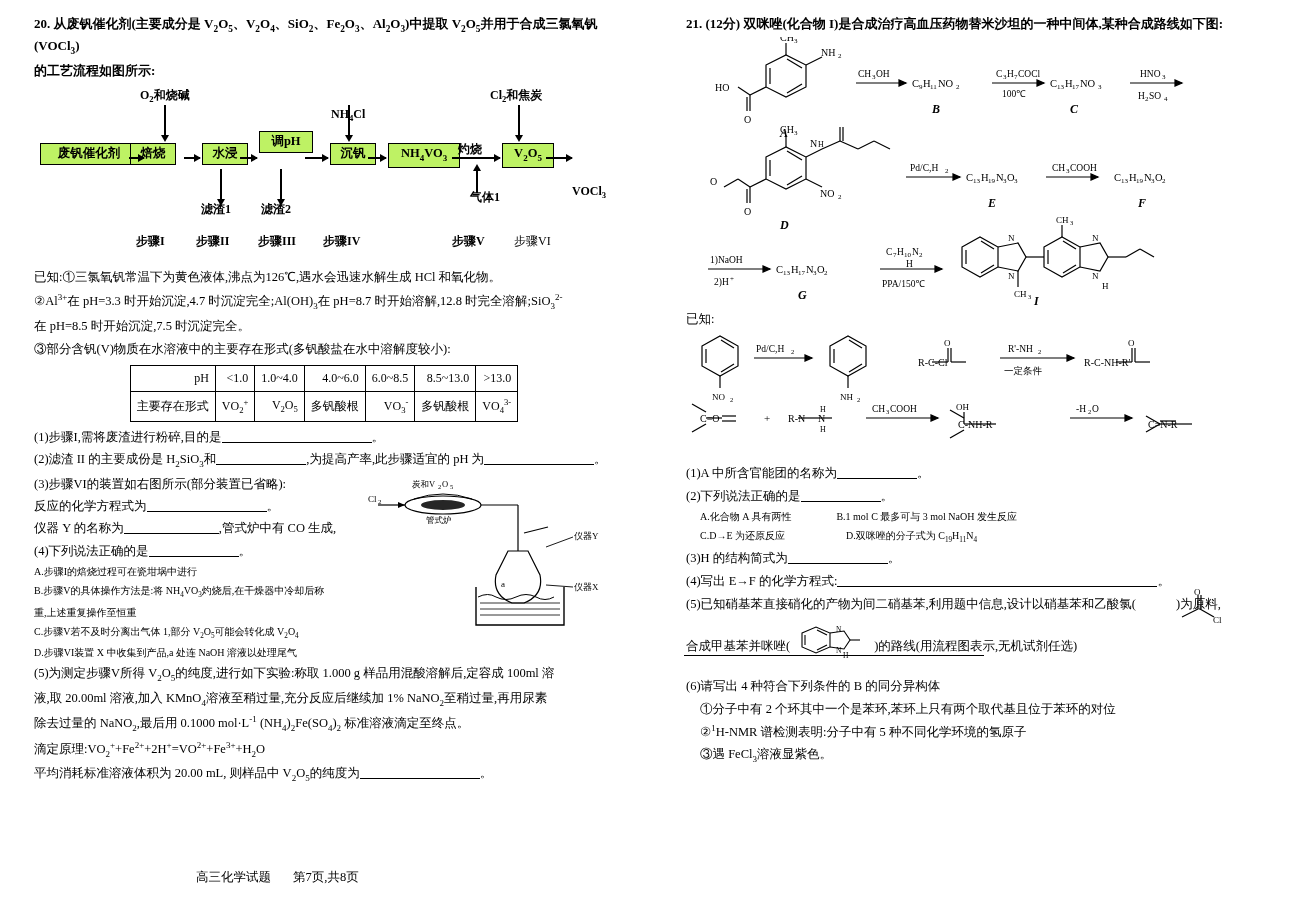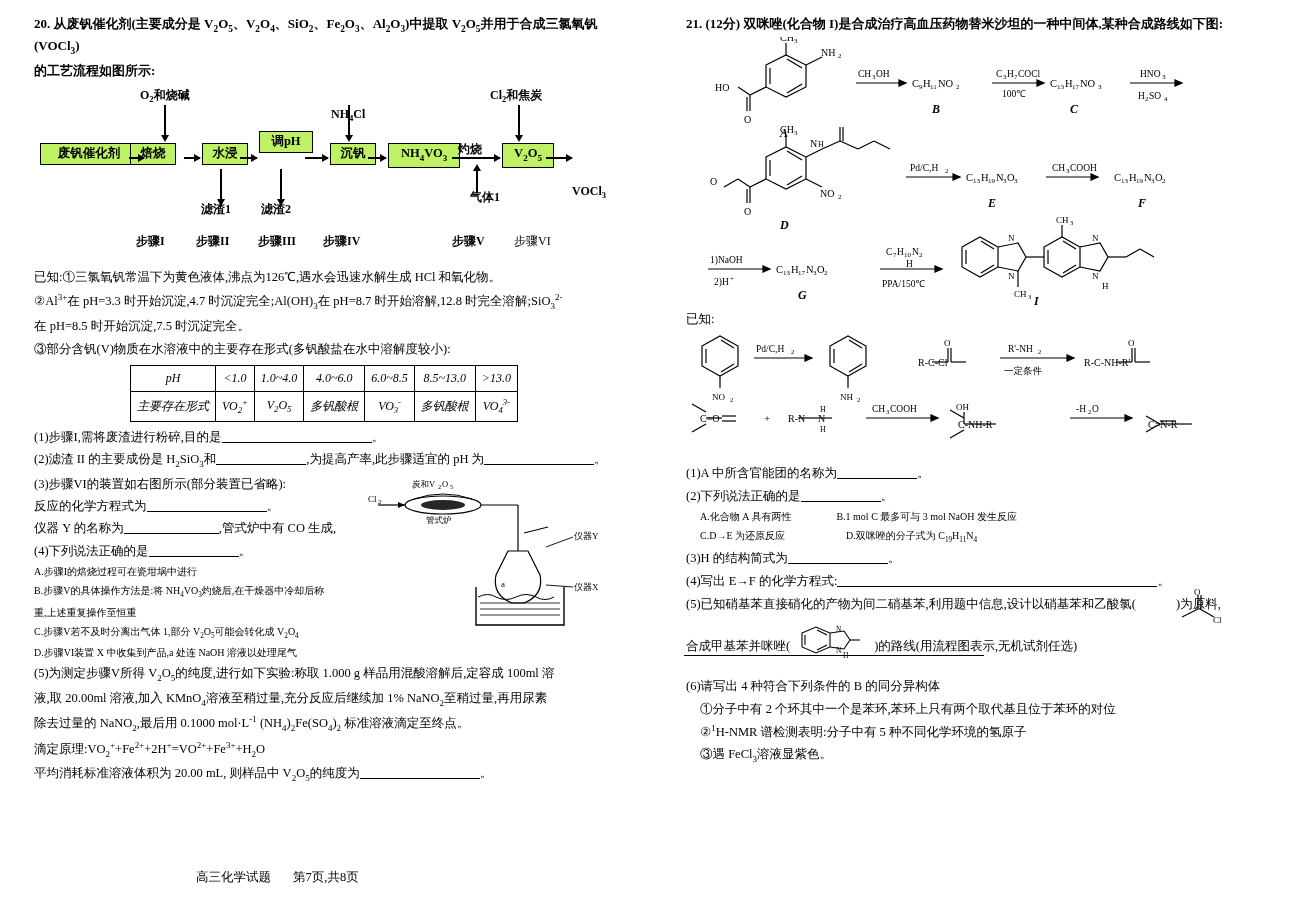--- a/index.html
+++ b/index.html
@@ -33,21 +33,21 @@
                  border-top:4px solid transparent;border-bottom:4px solid transparent;}
   .arrow-v{position:absolute;width:1.6px;background:#000;}
   .arrow-v:after{content:"";position:absolute;left:-3.4px;bottom:-7px;border-top:7px solid #000;
                  border-left:4px solid transparent;border-right:4px solid transparent;}
   .arrow-vu{position:absolute;width:1.6px;background:#000;}
   .arrow-vu:after{content:"";position:absolute;left:-3.4px;top:-7px;border-bottom:7px solid #000;
                  border-left:4px solid transparent;border-right:4px solid transparent;}
 
   
   table.vtab{border-collapse:collapse;margin:6px auto 6px auto;font-size:12px;}
-  table.vtab td{border:1px solid #000;padding:5px 6px;text-align:center;white-space:nowrap;font-style:italic;}
+  table.vtab td{border:1px solid #000;padding:5px 6px;text-align:right;white-space:nowrap;}
   table.vtab td.hd{font-weight:normal;}
 
   
   .appar{position:absolute;right:12px;top:0;width:250px;height:160px;}
 
   .footer{position:absolute;bottom:14px;font-size:12.5px;font-weight:normal;white-space:nowrap;}
   .footer-left{left:196px;}
   .f-sp{display:inline-block;width:22px;}
 
   .scheme{position:relative;margin:2px 0 0 0;}

